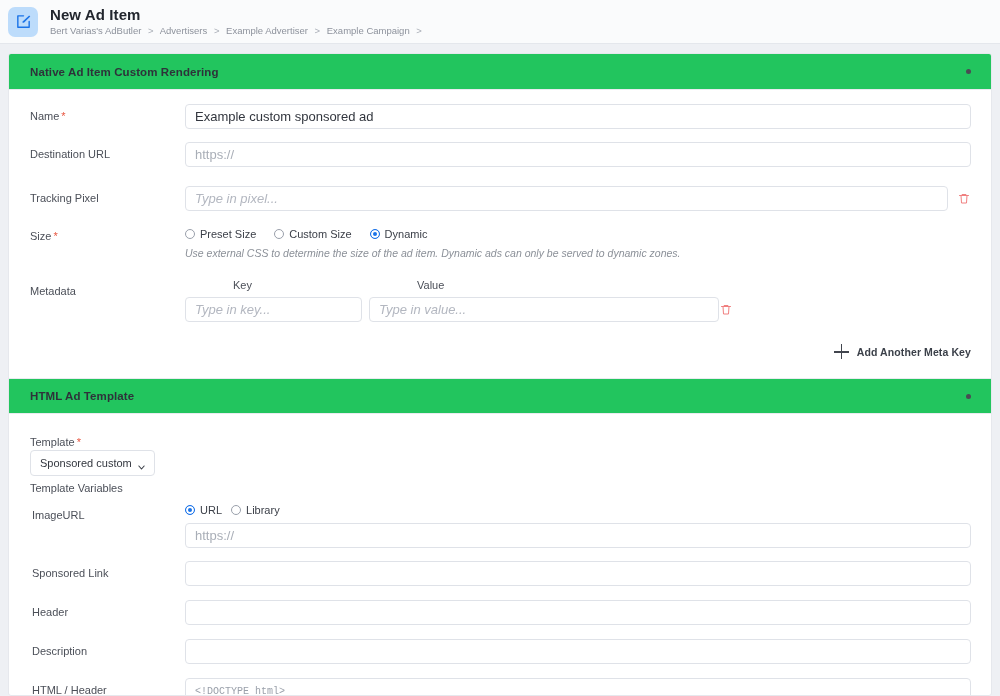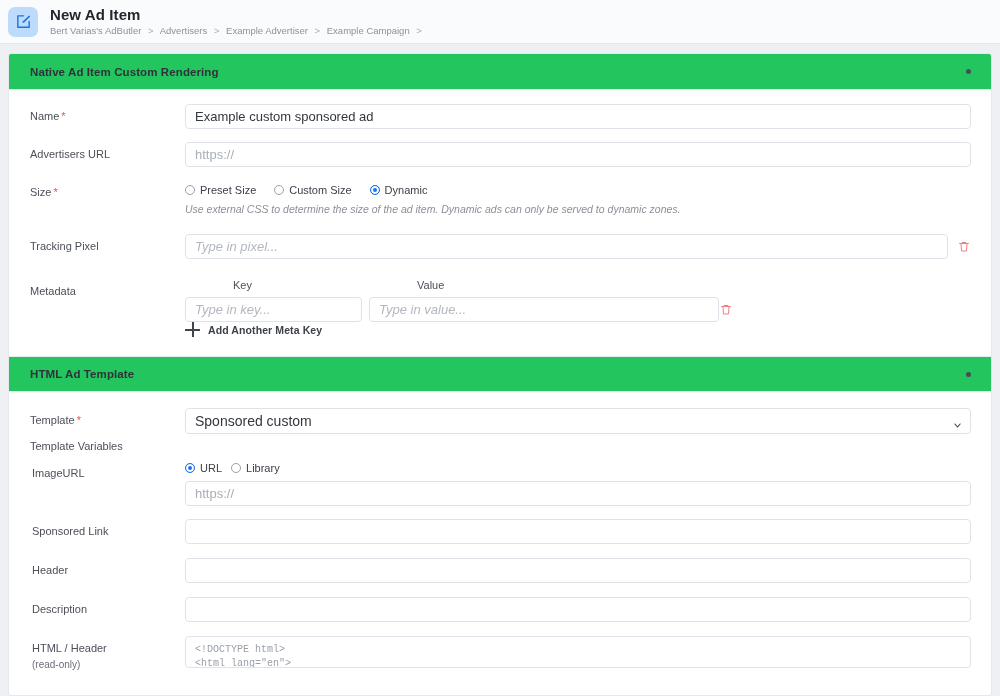--- a/index.html
+++ b/index.html
@@ -79,21 +79,21 @@
     background: #4a4c53;
   }
 
   .section-body { padding: 14px 20px 6px 21px; }
 
   .row {
     display: flex;
     align-items: flex-start;
     margin-bottom: 13px;
   }
-  .row.tight { margin-bottom: 5px; }
+  .row.tight { margin-bottom: 5px; flex-direction: column; }
   .lbl {
     width: 155px;
     flex: none;
     font-size: 11px;
     color: #4b4f58;
     padding-top: 5px;
     line-height: 1.35;
   }
   .lbl.indent { padding-left: 2px; }
   .req { color: #e8553f; font-size: 11px; margin-left: 2px; }
@@ -157,44 +157,45 @@
     font-size: 11px;
     color: #4b4f58;
   }
   .meta-heads .mh.k { width: 184px; flex: none; margin-left: 48px; }
   .meta-row { display: flex; align-items: center; }
   .meta-row .k { width: 177px; flex: none; margin-right: 7px; }
   .meta-row .v { width: 350px; flex: none; }
 
   .addmeta {
     display: flex; align-items: center;
-    margin-top: 0;
+    margin-top: 22px;
     font-size: 10.5px;
     font-weight: bold;
     color: #3b4049;
     cursor: pointer;
     letter-spacing: .1px;
+    justify-content: flex-end;
   }
   .plus {
     width: 15px; height: 15px;
     margin-right: 8px;
     position: relative; flex: none;
   }
   .plus:before, .plus:after {
     content: ""; position: absolute; background: #41454e;
   }
   .plus:before { left: 0; right: 0; top: 7px; height: 1.5px; }
   .plus:after { top: 0; bottom: 0; left: 7px; width: 1.5px; }
 
   .selectwrap { position: relative; }
   .selectwrap .fakeinput {
     height: 26px;
     line-height: 24px;
-    padding-right: 10px;
-    font-size: 14px;
+    padding-right: 22px;
+    font-size: 11px;
     color: #32363e;
   }
   .chev {
     position: absolute; right: 9px; top: 8px;
     width: 9px; height: 9px;
     pointer-events: none;
   }
 
   .codebox {
     border: 1px solid #dfe2e8;
@@ -248,23 +249,37 @@
       <div class="row">
         <div class="lbl">
           <span>Name</span><span class="req">*</span>
         </div>
         <div class="fields">
           <input class="tf" type="text" value="Example custom sponsored ad" style="">
         </div>
       </div>
 
       <div class="row">
-        <div class="lbl">Advertisers URL</div>
+        <div class="lbl">Destination URL</div>
         <div class="fields">
           <input class="tf" type="text" placeholder="https://" style="">
+        </div>
+      </div>
+
+      <div class="row" style="margin-top:19px;">
+        <div class="lbl">Tracking Pixel</div>
+        <div class="fields">
+          <div class="inline-del">
+            <input class="tf ph-italic" type="text" placeholder="Type in pixel..." style="">
+            <span class="trash">
+              <svg width="12" height="13" viewBox="0 0 24 24" fill="none" stroke="#f08080" stroke-width="2" stroke-linecap="round" stroke-linejoin="round">
+                <path d="M3 6h18M8 6V4h8v2M6 6l1 15h10l1-15"></path>
+              </svg>
+            </span>
+          </div>
         </div>
       </div>
 
       <div class="row">
         <div class="lbl">
           <span>Size</span><span class="req">*</span>
         </div>
         <div class="fields">
           <div class="radios">
             <label class="radio-opt">
@@ -277,34 +292,20 @@
             </label>
             <label class="radio-opt">
               <span class="rb on"></span>
               <span>Dynamic</span>
             </label>
           </div>
           <div class="helptext">Use external CSS to determine the size of the ad item. Dynamic ads can only be served to dynamic zones.</div>
         </div>
       </div>
 
-      <div class="row" style="margin-top:19px;">
-        <div class="lbl">Tracking Pixel</div>
-        <div class="fields">
-          <div class="inline-del">
-            <input class="tf ph-italic" type="text" placeholder="Type in pixel..." style="">
-            <span class="trash">
-              <svg width="12" height="13" viewBox="0 0 24 24" fill="none" stroke="#f08080" stroke-width="2" stroke-linecap="round" stroke-linejoin="round">
-                <path d="M3 6h18M8 6V4h8v2M6 6l1 15h10l1-15"></path>
-              </svg>
-            </span>
-          </div>
-        </div>
-      </div>
-
       <div class="row" style="margin-top:20px;">
         <div class="lbl">Metadata</div>
         <div class="fields">
           <div class="meta-heads">
             <div class="mh k">Key</div>
             <div class="mh">Value</div>
           </div>
           <div class="meta-row">
             <div class="k">
               <input class="tf ph-italic" type="text" placeholder="Type in key..." style="">

